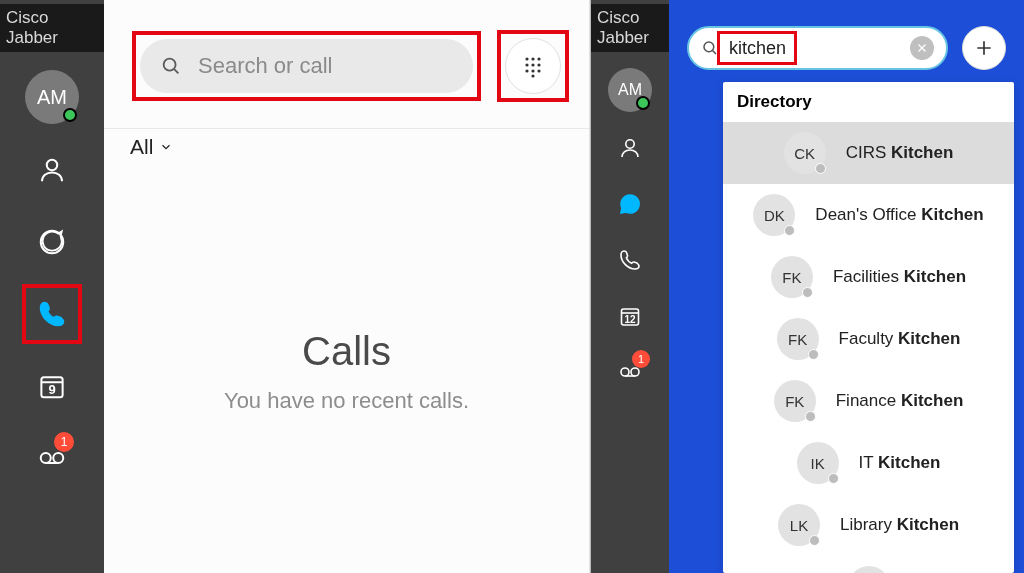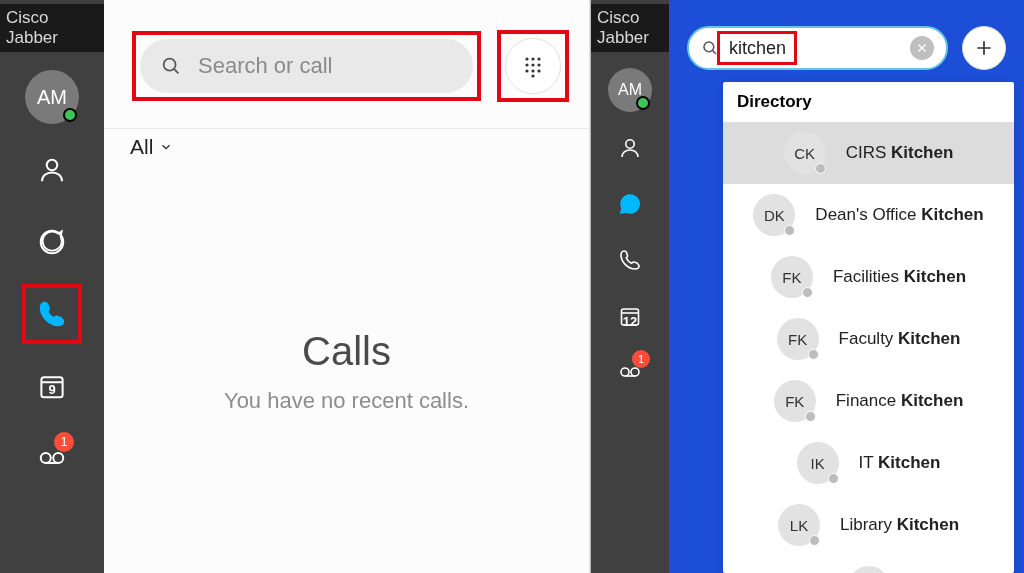--- a/index.html
+++ b/index.html
@@ -33,21 +33,21 @@
   .filter svg{width:14px;height:14px;stroke:#222;fill:none;stroke-width:2;}
   .empty { flex:1; display:flex; flex-direction:column; align-items:center; justify-content:center; gap:14px;}
   .empty h1{ font-size:40px; color:#4a4a4a; font-weight:400;}
   .empty p{ font-size:22px; color:#8d8d8d;}
 
   
   .right-sidebar { width:78px; }
   .right-sidebar .avatar{ width:44px;height:44px;font-size:16px; margin:16px 0 8px;}
   .right-sidebar .nav-item{ width:48px;height:48px;margin:4px 0;}
   .right-sidebar .nav-item svg{width:24px;height:24px;}
-  .right-sidebar .cal-num{font-size:13px;}
+  .right-sidebar .cal-num{font-size:10px;}
   .right-sidebar .badge{top:2px;right:4px;min-width:18px;height:18px;font-size:11px;}
 
   .main-right { flex:1; background:#1d4ed8; display:flex; flex-direction:column; position:relative;}
   .r-top { display:flex; align-items:center; gap:14px; padding:26px 18px 18px;}
   .r-search { flex:1; height:44px; border-radius:22px; background:#fff; border:2px solid #68c5e1; display:flex; align-items:center; padding:0 12px; gap:10px; position:relative;}
   .r-search svg{width:18px;height:18px;stroke:#555;fill:none;stroke-width:2;}
   .r-search .val{ font-size:18px; color:#222; position:relative;}
   .r-search .redinner{ position:absolute; left:28px; top:3px; width:80px; height:34px; border:3px solid #e30613; pointer-events:none;}
   .clear-btn{ width:24px;height:24px;border-radius:50%;background:#bfbfbf;display:flex;align-items:center;justify-content:center;margin-left:auto;}
   .clear-btn svg{width:12px;height:12px;stroke:#fff;stroke-width:2.5;}

